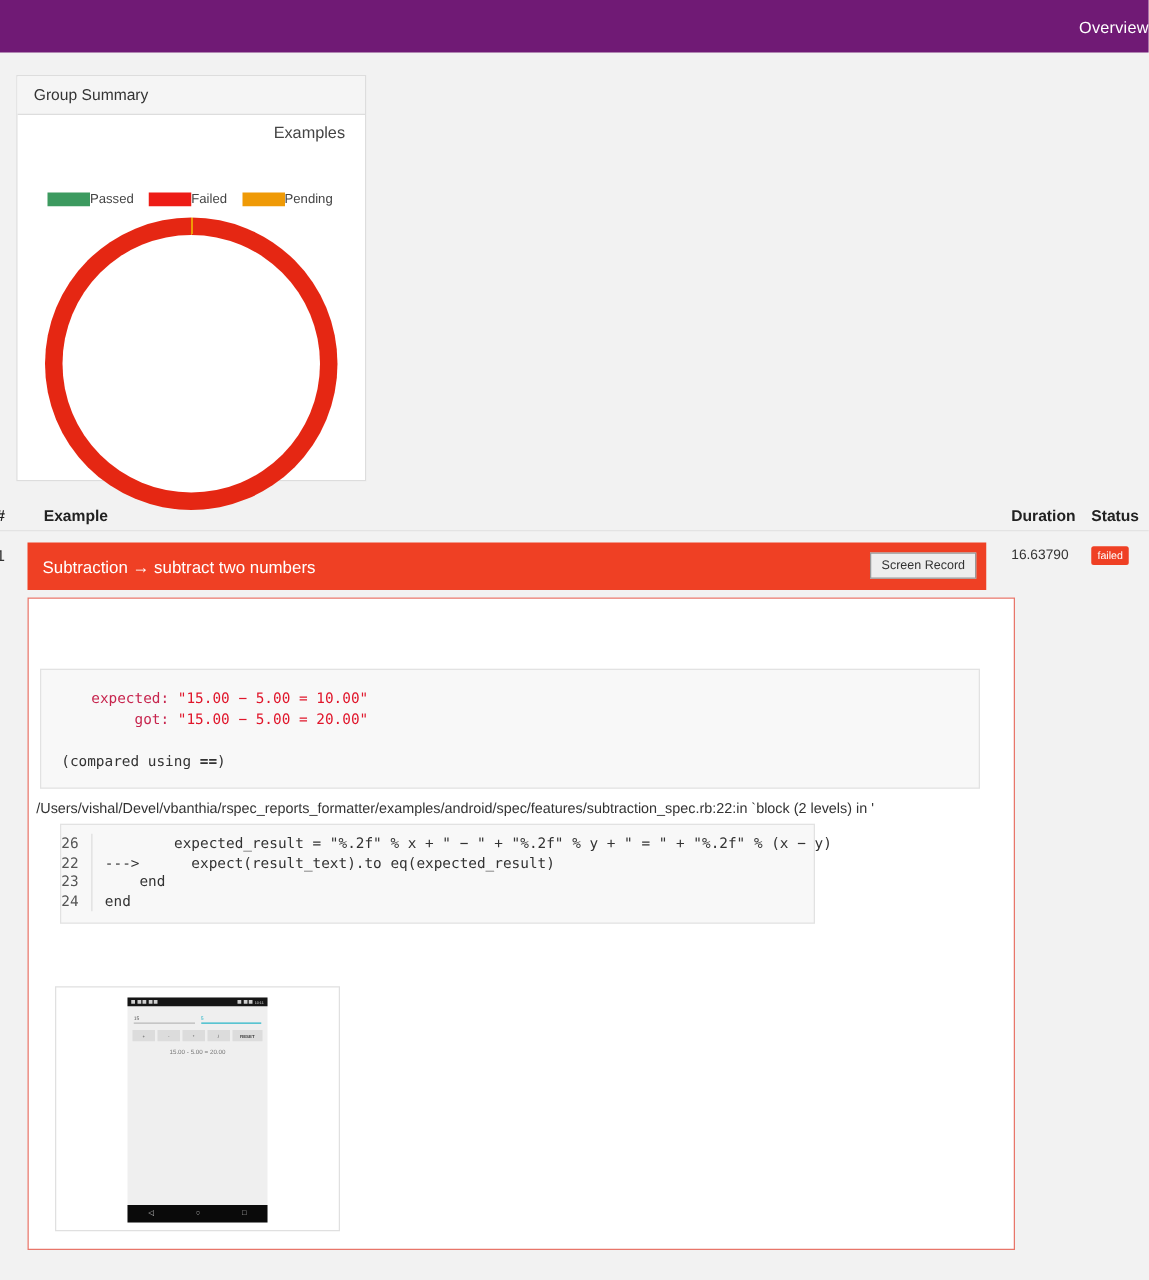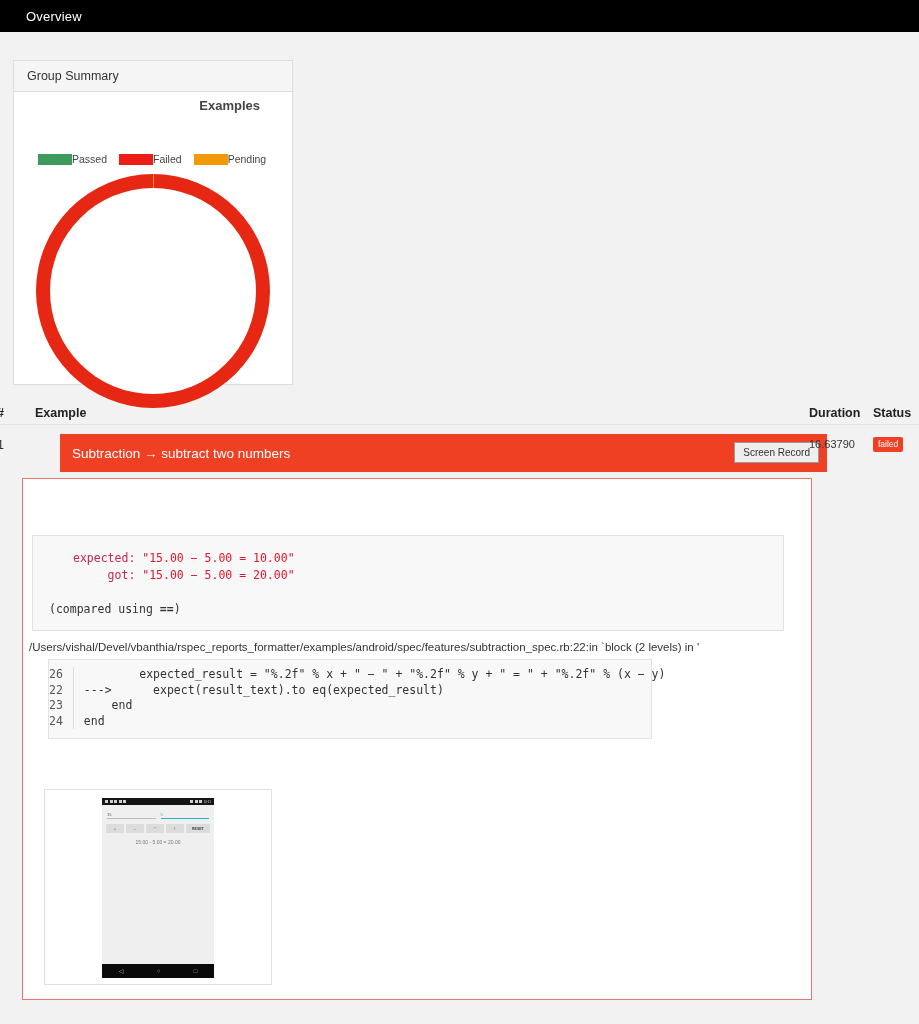--- a/index.html
+++ b/index.html
@@ -6,25 +6,26 @@
   html, body {
     margin: 0; padding: 0;
     width: 919px; height: 1024px;
     background: #f2f2f2;
     font-family: "Liberation Sans", sans-serif;
     overflow: hidden;
   }
 
   
   #topnav {
-    height: 32px;
-    background: #000000;
+    height: 42px;
+    background: #701a75;
     display: flex;
     align-items: center;
     padding-left: 26px;
+    justify-content: flex-end;
   }
   #topnav .tab {
     color: #ffffff;
     font-size: 13px;
     letter-spacing: .2px;
     line-height: 43px;
   }
 
   
   #summary-card {
@@ -45,25 +46,24 @@
     display: flex;
     align-items: center;
     padding-left: 13px;
   }
   #summary-card .card-body {
     position: relative;
     height: 292px;
   }
   .chart-title {
     position: absolute;
-    right: 32px;
+    right: 16px;
     top: 6px;
     font-size: 13px;
     color: #444444;
-    font-weight: bold;
   }
   .legend {
     position: absolute;
     left: 24px;
     top: 61px;
     display: flex;
     align-items: center;
     gap: 6px;
     font-size: 10.5px;
     color: #444444;
@@ -118,21 +118,20 @@
     font-size: 12.5px; color: #333333;
   }
   #result-row .banner {
     position: absolute;
     left: 22px; top: 8px;
     width: 767px; height: 38px;
     background: #ef4024;
     display: flex;
     align-items: center;
     padding-left: 12px;
-    margin-left: 38px;
   }
   #result-row .banner .bt {
     color: #ffffff;
     font-size: 13.5px;
   }
   #result-row .rec-btn {
     position: absolute;
     right: 8px; top: 8px;
     height: 21px;
     padding: 0 8px;

